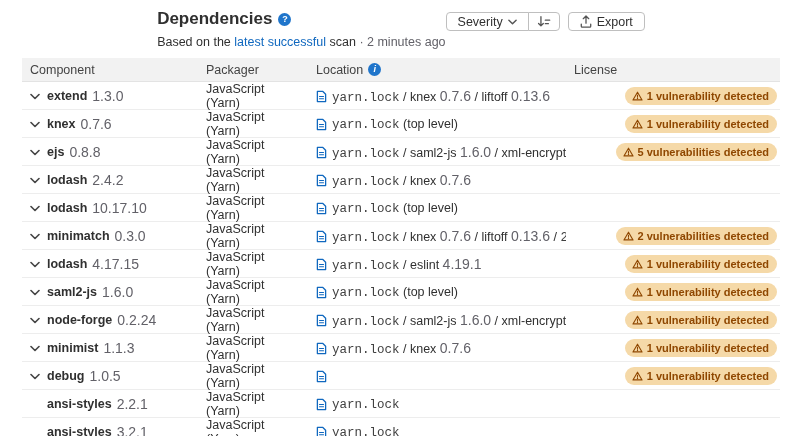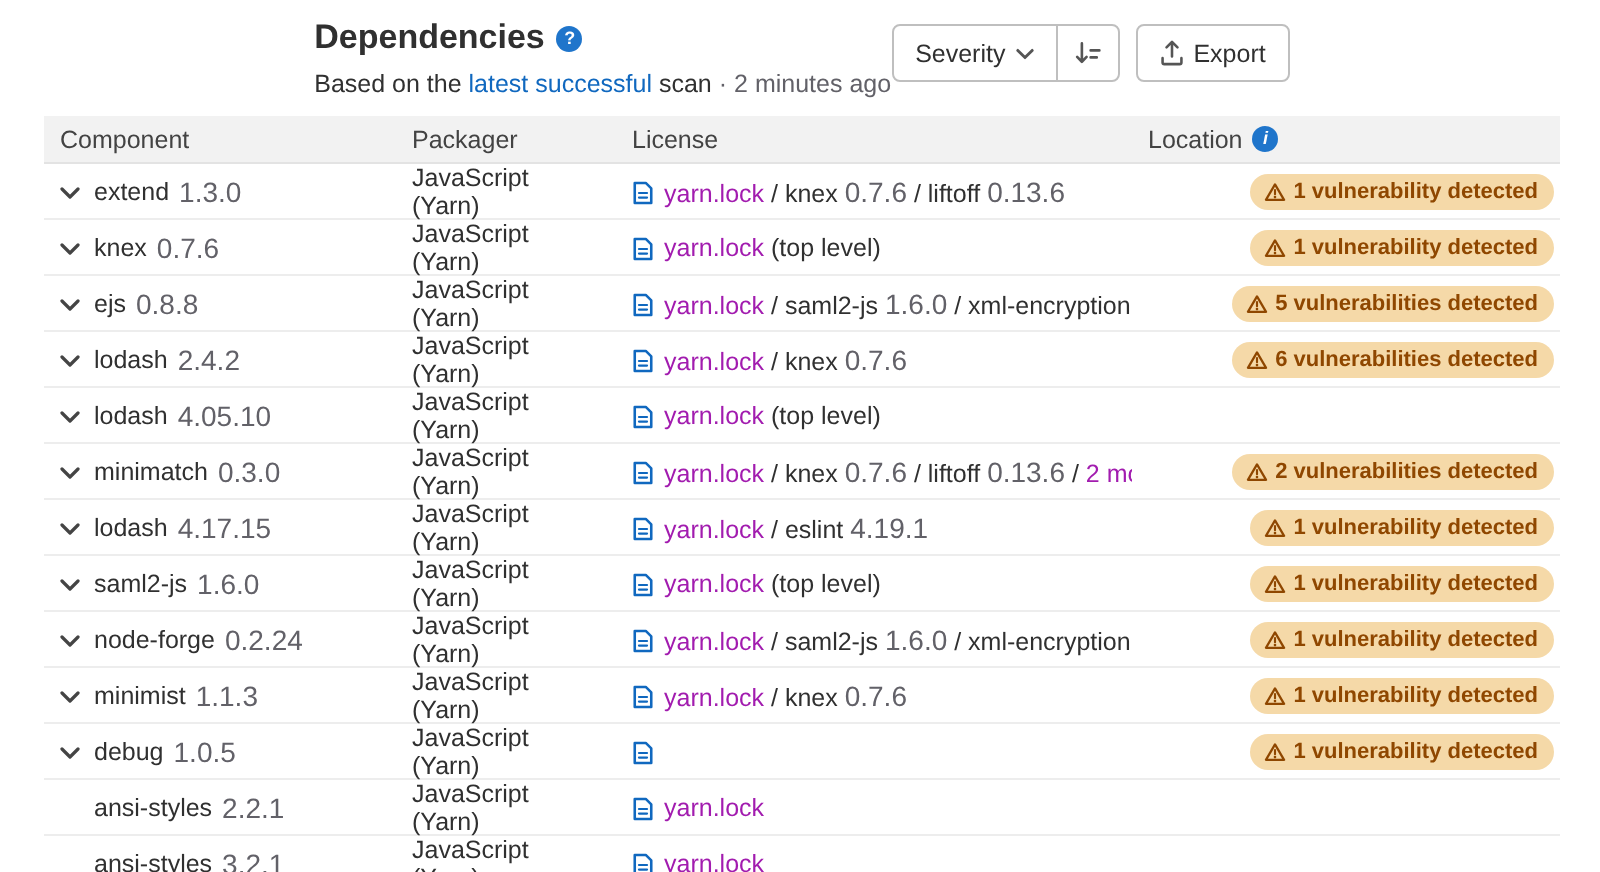--- a/index.html
+++ b/index.html
@@ -27,21 +27,21 @@
   }
   .subtitle { margin-top: 4px; line-height: 16px; }
   .subtitle a { color: #1068bf; text-decoration: none; cursor: pointer; }
   .subtle { color: #626168; }
 
   .toolbar { display: flex; gap: 8px; align-items: flex-start; padding-top: 4px; }
   .btn {
     display: inline-flex; align-items: center; gap: 5px;
     background: #fff; border: 1px solid #bfbfbf; border-radius: 4px;
     padding: 5px 11px; font-size: 12.5px; color: #303030; cursor: pointer;
-    height: 29px; white-space: nowrap;
+    height: 19px; white-space: nowrap;
   }
   .btn-group { display: inline-flex; }
   .btn-group .btn:first-child { border-radius: 4px 0 0 4px; }
   .btn-group .btn:last-child { border-radius: 0 4px 4px 0; margin-left: -1px; padding: 5px 8px; }
   .chev { display: inline-block; }
 
   
   .dep-table { margin-top: 8px; }
   .grid-row {
     display: grid;
@@ -50,28 +50,28 @@
   }
   .thead {
     background: #f2f2f2; color: #434343;
     height: 24px; border-bottom: 1px solid #e3e3e3;
   }
   .thead .cell { font-weight: 400; }
   .cell { padding: 0 8px; display: flex; align-items: center; gap: 5px; min-width: 0; }
   .cell.right { justify-content: flex-end; padding-right: 3px; }
 
   .trow { height: 28px; border-bottom: 1px solid #ededed; }
-  .comp-name { font-weight: 400; }
+  .comp-name { font-weight: 700; }
   .ver { color: #626168; font-size: 14px; }
   .chevron-btn {
     background: none; border: none; padding: 0; margin: 0;
     width: 12px; height: 12px; display: inline-flex; align-items: center;
     cursor: pointer; flex: 0 0 auto;
   }
-  .loc a { color: #a21caf; text-decoration: none; cursor: pointer; }
+  .loc a { color: #404040; text-decoration: none; cursor: pointer; font-family: Liberation Mono, monospace; }
   .loc { white-space: nowrap; overflow: hidden; }
   .sep { color: #303030; }
   .file-icon { flex: 0 0 auto; display: inline-flex; }
 
   .badge {
     display: inline-flex; align-items: center; gap: 4px;
     background: #f5d9a8; color: #8f4700;
     font-size: 11px; line-height: 16px;
     padding: 1px 8px 1px 7px; border-radius: 10px; white-space: nowrap; font-weight: bold;
   }
@@ -130,26 +130,26 @@
 
   <div class="dep-table">
     <div class="grid-row thead">
       <div class="cell">
         <span>Component</span>
       </div>
       <div class="cell">
         <span>Packager</span>
       </div>
       <div class="cell">
-        <span>License</span>
-      </div>
-      <div class="cell">
         <span>Location</span>
         <span class="circle-icon" style="font-style:italic;">i</span>
       </div>
+      <div class="cell">
+        <span>License</span>
+      </div>
       <div class="cell right"></div>
     </div>
     <div id="table-body">
         <div class="grid-row trow">
     <div class="cell">
       <button class="chevron-btn">
         <svg width="10" height="7" viewBox="0 0 10 6">
                 <path d="M1 1l4 4 4-4" fill="none" stroke="#444" stroke-width="1.6" stroke-linecap="round" stroke-linejoin="round"></path>
               </svg>
       </button>
@@ -278,42 +278,30 @@
         <svg width="11" height="13" viewBox="0 0 12 14">
           <path d="M1.5 1.5h6l3 3v8h-9z" fill="none" stroke="#1068bf" stroke-width="1.4" stroke-linejoin="round"></path>
           <path d="M3.8 7h4.4M3.8 9.5h4.4" stroke="#1068bf" stroke-width="1.2" stroke-linecap="round"></path>
         </svg>
       </span>
       <span><a>yarn.lock</a><span class="sep"> / </span><span>knex</span> <span class="ver">0.7.6</span></span>
     </div>
     <div class="cell">
       <span></span>
     </div>
-    <div class="cell right">
-      <span class="badge">
-        <span>
-          <svg width="11" height="10" viewBox="0 0 16 15">
-            <path d="M8 1.8L14.8 13.4H1.2z" fill="none" stroke="#8f4700" stroke-width="1.7" stroke-linejoin="round"></path>
-            <path d="M8 6v3.2" stroke="#8f4700" stroke-width="1.6" stroke-linecap="round"></path>
-            <circle cx="8" cy="11.3" r="1" fill="#8f4700"></circle>
-          </svg>
-        </span>
-        <span>6 vulnerabilities detected</span>
-      </span>
-    </div>
   </div>
         <div class="grid-row trow">
     <div class="cell">
       <button class="chevron-btn">
         <svg width="10" height="7" viewBox="0 0 10 6">
                 <path d="M1 1l4 4 4-4" fill="none" stroke="#444" stroke-width="1.6" stroke-linecap="round" stroke-linejoin="round"></path>
               </svg>
       </button>
       <span class="comp-name">lodash</span>
-      <span class="ver">4.05.10</span>
+      <span class="ver">10.17.10</span>
     </div>
     <div class="cell">
       <span>JavaScript (Yarn)</span>
     </div>
     <div class="cell loc">
       <span class="file-icon">
         <svg width="11" height="13" viewBox="0 0 12 14">
           <path d="M1.5 1.5h6l3 3v8h-9z" fill="none" stroke="#1068bf" stroke-width="1.4" stroke-linejoin="round"></path>
           <path d="M3.8 7h4.4M3.8 9.5h4.4" stroke="#1068bf" stroke-width="1.2" stroke-linecap="round"></path>
         </svg>

